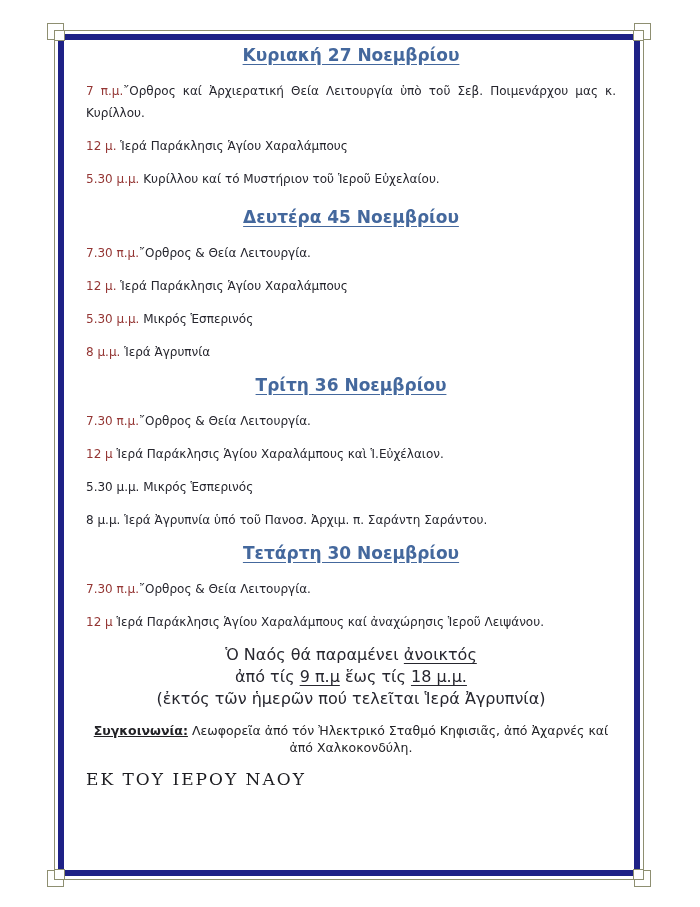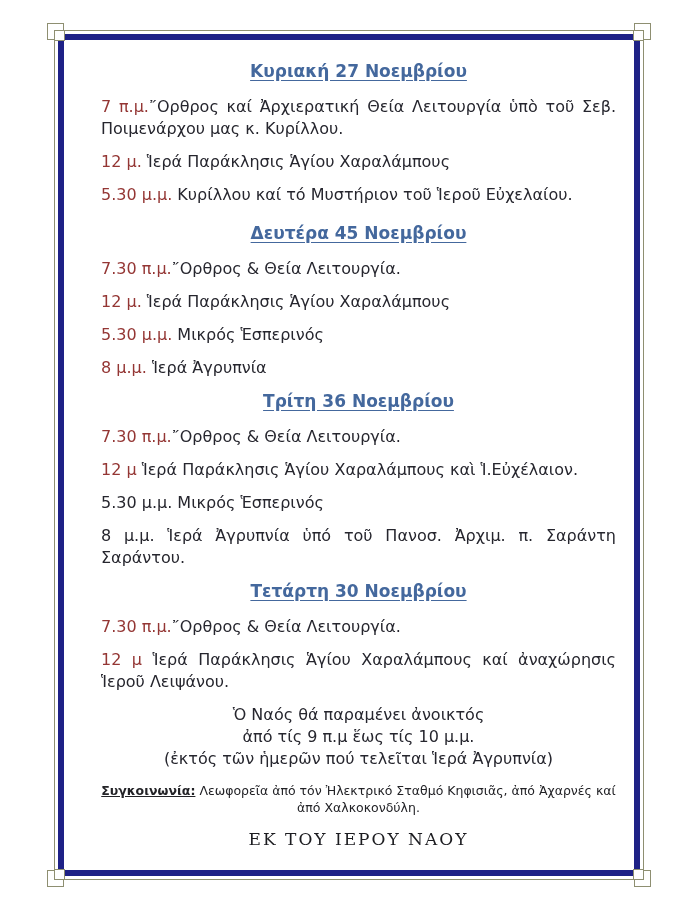--- a/index.html
+++ b/index.html
@@ -32,61 +32,60 @@
     border: 1px solid #8e8f71;
   }
   .sq.big   { width: 17px; height: 17px; }
   .sq.small { width: 11px; height: 11px; }
   .tl.big { left: -17px; top: -17px; }    .tl.small { left: -10px; top: -10px; }
   .tr.big { right: -17px; top: -17px; }   .tr.small { right: -10px; top: -10px; }
   .bl.big { left: -17px; bottom: -17px; } .bl.small { left: -10px; bottom: -10px; }
   .br.big { right: -17px; bottom: -17px; }.br.small { right: -10px; bottom: -10px; }
 
   
-  .content { padding: 4px 18px 0 37px; margin-top: 16px; }
+  .content { padding: 4px 18px 0 22px; }
 
   .day h2 {
     text-align: center;
     font-size: 17px;
     font-weight: bold;
     color: #44689d;
     text-decoration: underline;
     text-underline-offset: 3px;
     margin: 16px 0 14px 0;
     line-height: 22px;
   }
   .day.first h2 { margin-top: 0; }
   .day.tight h2 { margin-top: 2px; }
   .day.flush h2 { margin-top: 0; }
 
   .item {
-    font-size: 16px;
+    font-size: 12px;
     line-height: 22px;
     margin: 0 0 11px 0;
   }
   .item.justify { text-align: justify; }
   .item .time { color: #943634; }
   .item .time.plain { color: #26262e; }
 
   .notice { margin-top: 2px; text-align: center; }
   .notice p { font-size: 16px; line-height: 22px; }
-  .notice .u { text-underline-offset: 3px; }
+  .notice .u { text-decoration: underline; text-underline-offset: 3px; }
 
   .transport {
     margin-top: 12px;
     text-align: center;
     font-size: 12.5px;
     line-height: 17px;
     color: #222226;
   }
   .transport b { font-weight: bold; text-decoration: underline; }
 
   .signoff {
     margin-top: 13px;
-    text-align: center;
     font-family: "DejaVu Serif", serif;
     font-size: 17px;
     letter-spacing: 2px;
     color: #1c1c20;
   }
 </style>
 </head>
 <body>
 
 <div class="frame">
@@ -133,21 +132,21 @@
     <section class="day flush">
       <h2>Τετάρτη 30 Νοεμβρίου</h2>
       <div class="day-items">
           <p class="item"><span class="time">7.30 π.μ.</span><span>῎Ορθρος &amp; Θεία Λειτουργία.</span></p>
           <p class="item justify"><span class="time">12 μ</span><span> Ἱερά Παράκλησις Ἁγίου Χαραλάμπους καί ἀναχώρησις Ἱεροῦ Λειψάνου.</span></p>
         </div>
     </section>
 
     <div class="notice" id="notice">
         <p><span>Ὁ Ναός θά παραμένει </span><span class="u">ἀνοικτός</span></p>
-        <p><span>ἀπό τίς </span><span class="u">9 π.μ</span><span> ἕως τίς </span><span class="u">10 μ.μ.</span></p>
+        <p><span>ἀπό τίς </span><span class="u">9 π.μ</span><span> ἕως τίς </span><span class="u">18 μ.μ.</span></p>
         <p><span>(ἐκτός τῶν ἡμερῶν πού τελεῖται Ἱερά Ἀγρυπνία)</span></p>
       </div>
 
     <p class="transport"><b>Συγκοινωνία:</b><span> Λεωφορεῖα ἀπό τόν Ἠλεκτρικό Σταθμό Κηφισιᾶς, ἀπό Ἀχαρνές καί ἀπό Χαλκοκονδύλη.</span></p>
 
     <p class="signoff">ΕΚ ΤΟΥ ΙΕΡΟΥ ΝΑΟΥ</p>
 
   </div>
 </div>
 

